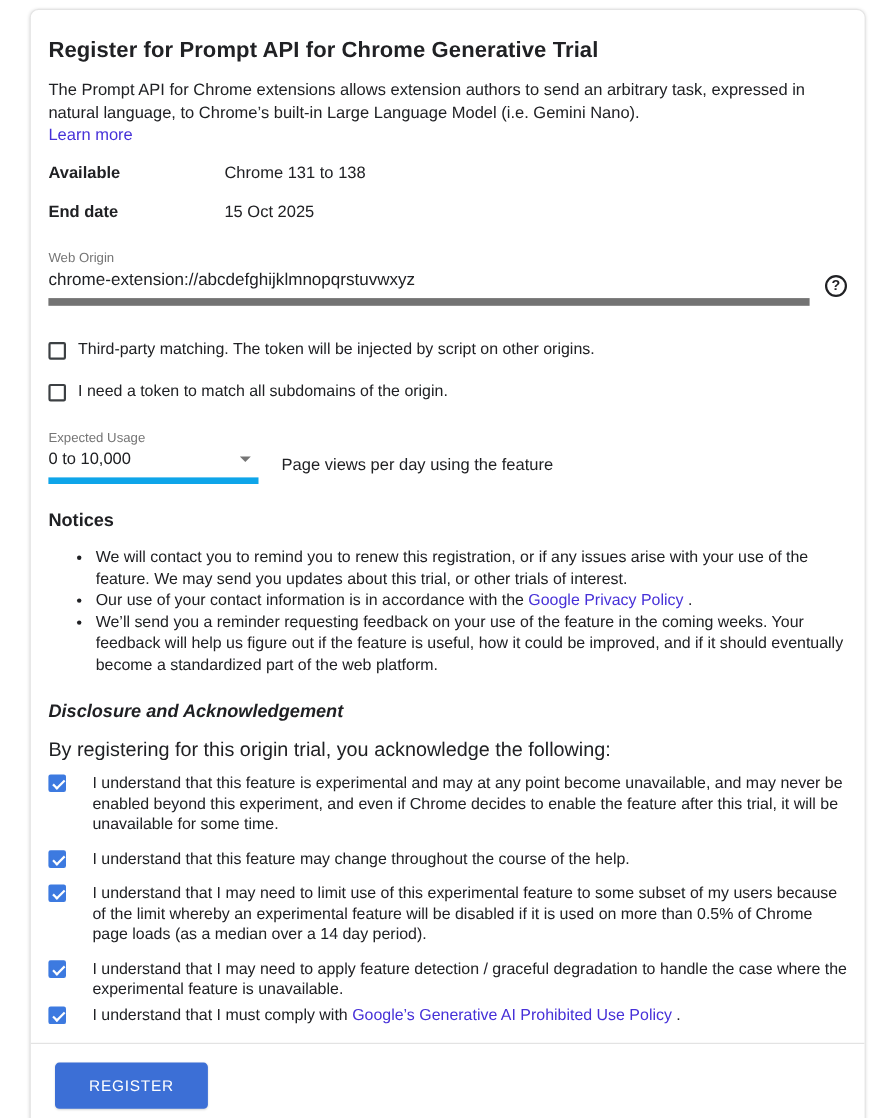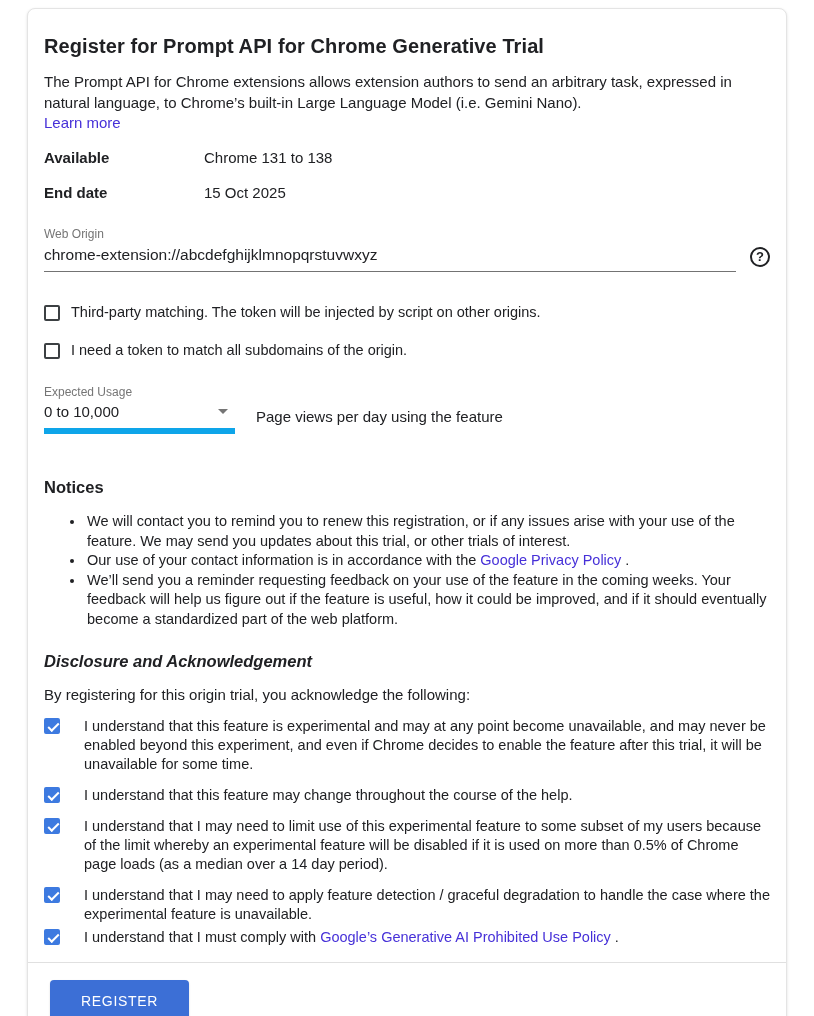--- a/index.html
+++ b/index.html
@@ -50,21 +50,21 @@
   .details{margin-top:3px;}
   .detail-row{display:flex;font-size:15px;line-height:20px;margin-top:15px;}
   .detail-label{width:160px;font-weight:700;flex:none;}
 
   .origin-field{margin-top:24px;}
   .field-label{font-size:12px;color:var(--muted);line-height:14px;}
   .origin-row{display:flex;align-items:center;}
   .origin-input{
     flex:1;
     border:none;
-    border-bottom:1px solid #737373;
+    border-bottom:7px solid #737373;
     font-size:15.5px;
     color:var(--text);
     padding:5px 0 7px;
     outline:none;
     background:transparent;
     font-family:"Liberation Sans", sans-serif;
   }
   .help-icon{
     width:20px;height:20px;
     border:2px solid #202124;
@@ -113,26 +113,26 @@
   .arrow-down{
     width:0;height:0;
     border-left:5px solid transparent;
     border-right:5px solid transparent;
     border-top:5px solid #757575;
     margin-right:7px;
   }
   .usage-hint{margin-left:21px;font-size:15px;}
 
   .section-heading{font-size:16.5px;font-weight:700;line-height:20px;}
-  .notices-heading{margin-top:43px;}
+  .notices-heading{margin-top:23px;}
   .notices-list{margin:15px 0 0;padding-left:41px;font-size:14.5px;line-height:19.5px;}
   .notices-list li{margin:0;padding-left:2px;}
 
   .disclosure-heading{margin-top:22px;font-style:italic;}
-  .intro{margin-top:8px;font-size:15px;line-height:20px;}
+  .intro{margin-top:8px;font-size:18px;line-height:20px;}
 
   .ack-list{margin-top:4px;}
   .ack-item{display:flex;gap:24px;font-size:14.5px;line-height:19px;margin-top:12px;align-items:flex-start;}
   .ack-item .checkbox{margin-top:1px;}
   .ack-item.tight{margin-top:4px;}
 
   .inline-link{color:var(--link);text-decoration:none;cursor:pointer;}
 
   .divider{border-top:1px solid #e0e0e0;margin-top:15px;}
   .footer{padding:17px 22px 16px;}

